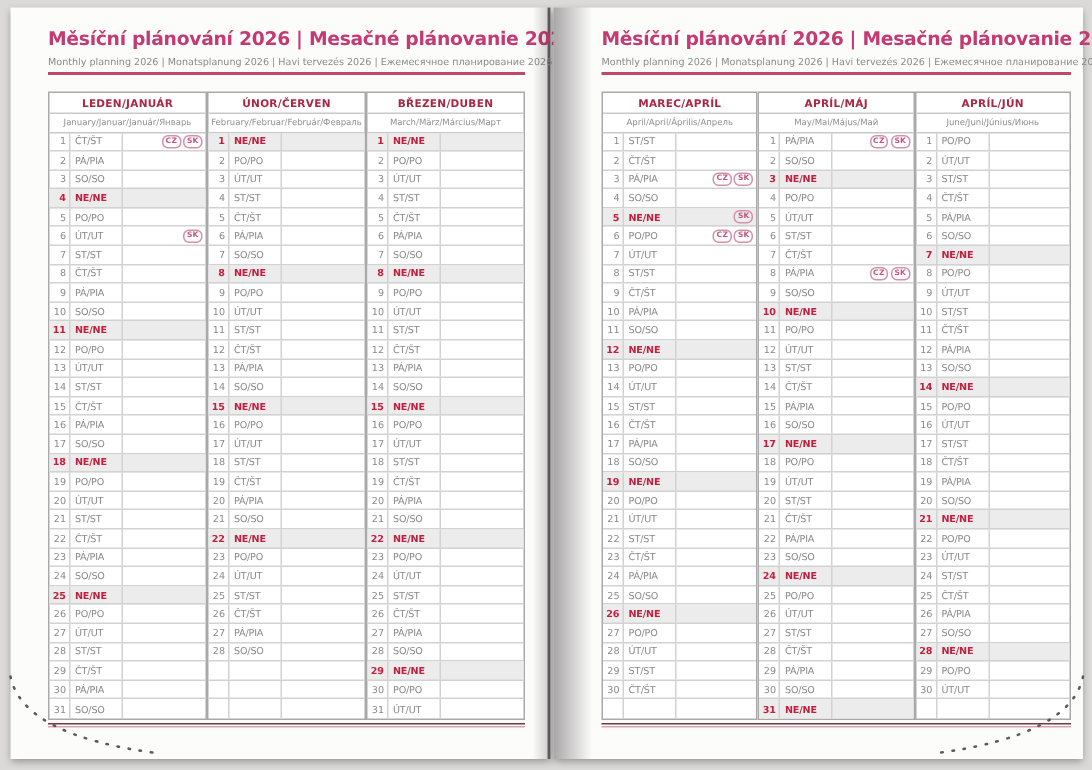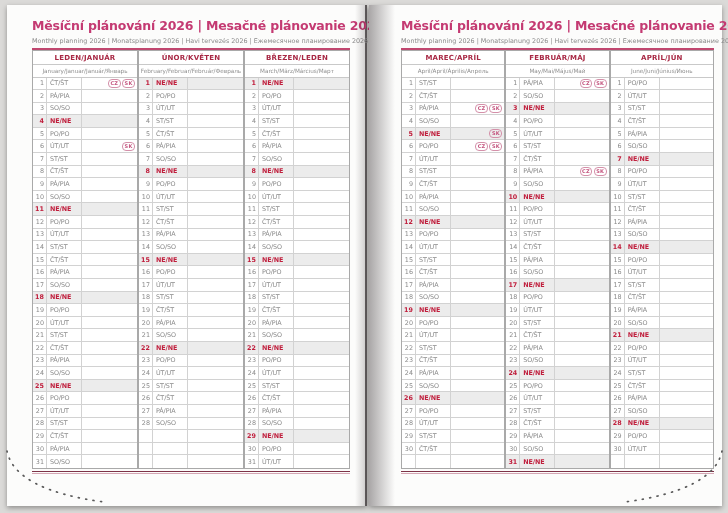--- a/index.html
+++ b/index.html
@@ -8,21 +8,21 @@
   .page{position:absolute;top:5px;height:501px;background:#fcfcfb;box-shadow:0 2px 5px rgba(0,0,0,.35)}
   .page.left{left:7px;width:360px;border-right:2px solid #5e5a5b;padding:13px 15px 0 25px}
   .page.right{left:369px;width:353px;padding:13px 8px 0 32px}
   .page.right::before{content:"";position:absolute;left:0;top:0;bottom:0;width:26px;
      background:linear-gradient(to right,rgba(45,38,41,.40),rgba(45,38,41,0));pointer-events:none;z-index:6}
   .page.left::after{content:"";position:absolute;right:0;top:0;bottom:0;width:10px;
      background:linear-gradient(to left,rgba(45,38,41,.20),rgba(45,38,41,0));pointer-events:none;z-index:6}
   .title{text-align:center;font-weight:bold;font-size:12.5px;color:#c43a72;letter-spacing:-.2px;white-space:nowrap}
   .subtitle{text-align:center;font-size:6.4px;color:#8a8a8a;margin-top:3.5px;white-space:nowrap}
   .rule{height:2px;background:#c0476f;margin-top:3px}
-  .months{display:flex;gap:0;margin-top:0}
+  .months{display:flex;gap:0;margin-top:11px}
   .month{flex:1;border:1px solid #a9a9a9;background:#fff}
   .mname{font-size:7px;font-weight:bold;color:#a82844;text-align:center;padding:3px 0 2.5px;
      border-bottom:1px solid #c9c9c9;letter-spacing:.2px;white-space:nowrap}
   .msub{font-size:5.7px;color:#8f8f8f;text-align:center;padding:3px 0 2.5px;border-bottom:1px solid #c9c9c9;white-space:nowrap}
   .row{display:flex;height:12.6px;border-bottom:1px solid #d2d2d2;font-size:6.4px;color:#8a8a8a;align-items:stretch}
   .row:last-child{border-bottom:none}
   .num{width:13px;text-align:right;padding-right:2px;flex:none;display:flex;align-items:center;justify-content:flex-end}
   .day{width:36px;padding-left:3px;border-left:1px solid #d2d2d2;border-right:1px solid #d2d2d2;
      flex:none;display:flex;align-items:center;letter-spacing:-.1px}
   .notes{flex:1;display:flex;align-items:center;justify-content:flex-end;padding-right:2px;gap:1.5px}
@@ -201,21 +201,21 @@
           <span class="day">PÁ/PIA</span>
           <span class="notes"></span>
         </div>
         <div class="row">
           <span class="num">31</span>
           <span class="day">SO/SO</span>
           <span class="notes"></span>
         </div>
       </div>
       <div class="month">
-        <div class="mname">ÚNOR/KVĚTEN</div>
+        <div class="mname">ÚNOR/ČERVEN</div>
         <div class="msub">February/Februar/Február/Февраль</div>
         <div class="row sun">
           <span class="num">1</span>
           <span class="day">NE/NE</span>
           <span class="notes"></span>
         </div>
         <div class="row">
           <span class="num">2</span>
           <span class="day">PO/PO</span>
           <span class="notes"></span>
@@ -360,21 +360,21 @@
           <span class="day"></span>
           <span class="notes"></span>
         </div>
         <div class="row">
           <span class="num"></span>
           <span class="day"></span>
           <span class="notes"></span>
         </div>
       </div>
       <div class="month">
-        <div class="mname">BŘEZEN/LEDEN</div>
+        <div class="mname">BŘEZEN/DUBEN</div>
         <div class="msub">March/März/Március/Март</div>
         <div class="row sun">
           <span class="num">1</span>
           <span class="day">NE/NE</span>
           <span class="notes"></span>
         </div>
         <div class="row">
           <span class="num">2</span>
           <span class="day">PO/PO</span>
           <span class="notes"></span>
@@ -698,21 +698,21 @@
           <span class="day">ČT/ŠT</span>
           <span class="notes"></span>
         </div>
         <div class="row">
           <span class="num"></span>
           <span class="day"></span>
           <span class="notes"></span>
         </div>
       </div>
       <div class="month">
-        <div class="mname">FEBRUÁR/MÁJ</div>
+        <div class="mname">APRÍL/MÁJ</div>
         <div class="msub">May/Mai/Május/Май</div>
         <div class="row">
           <span class="num">1</span>
           <span class="day">PÁ/PIA</span>
           <span class="notes">
             <span class="badge">CZ</span>
             <span class="badge">SK</span>
           </span>
         </div>
         <div class="row">

